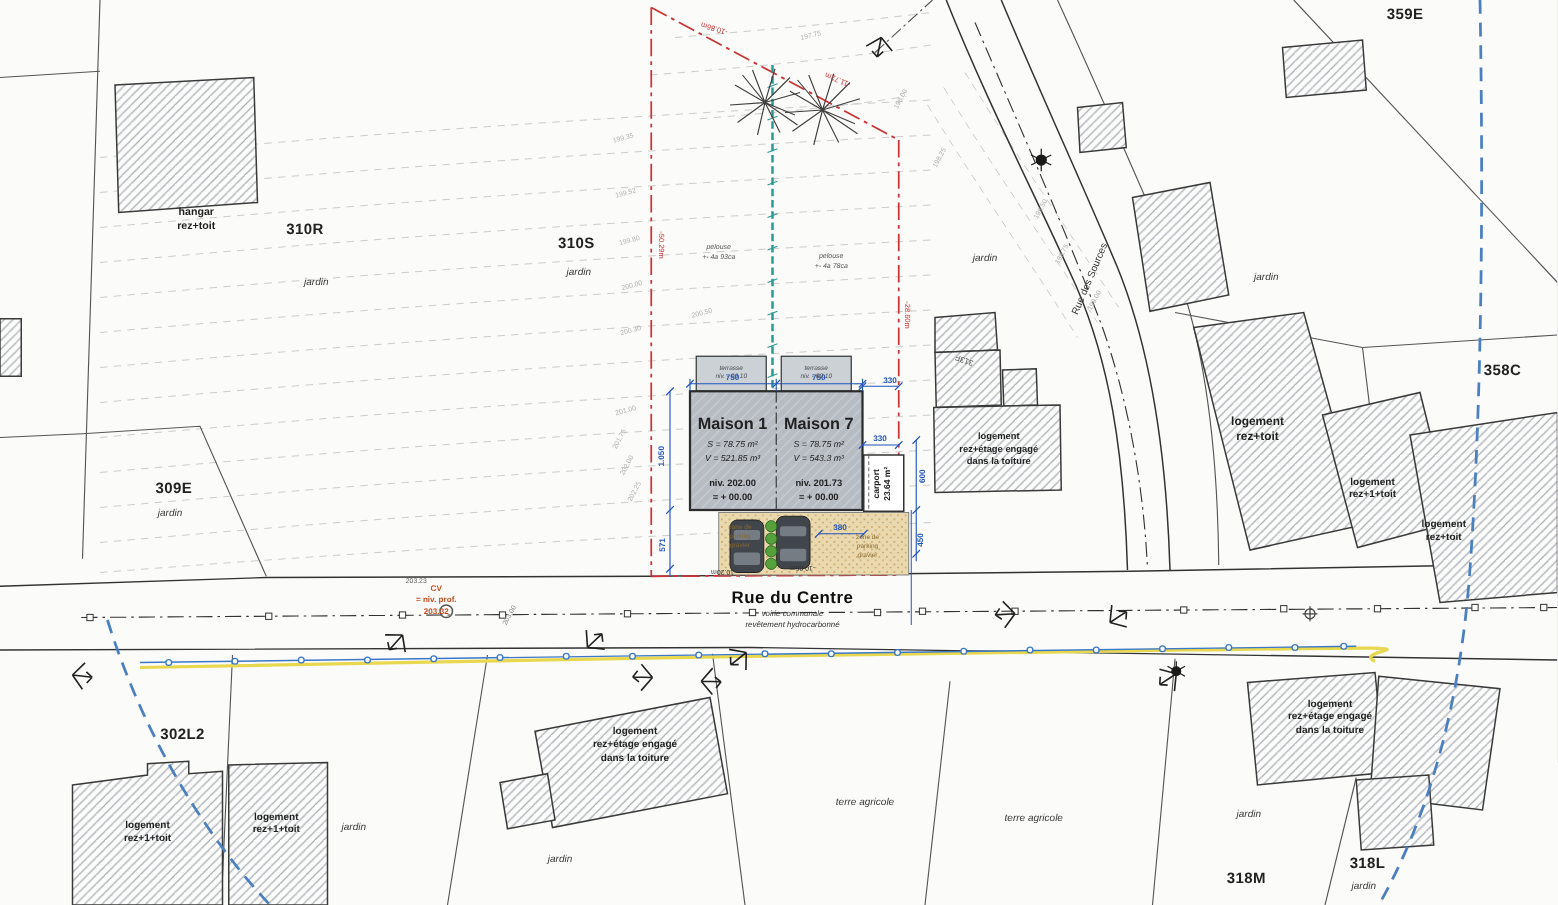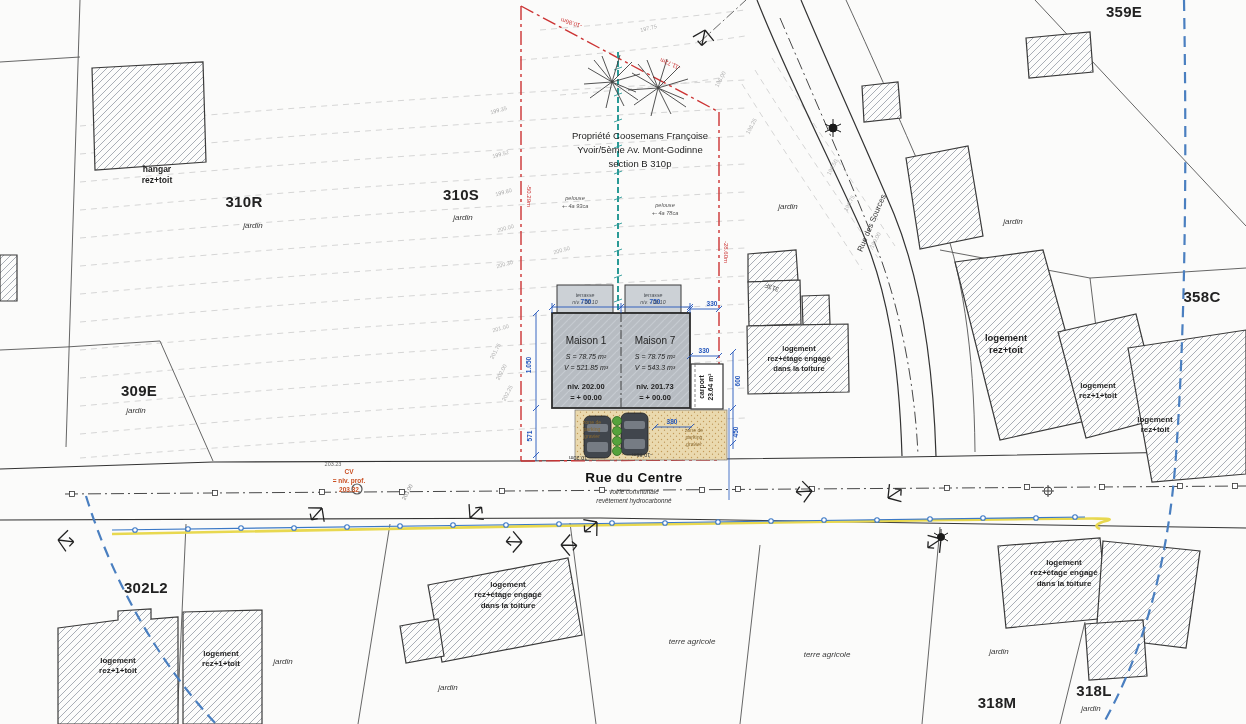--- a/index.html
+++ b/index.html
@@ -2,25 +2,25 @@
 <html><head>
 <meta charset="utf-8">
 <style>
   html,body{margin:0;padding:0;background:#e8e8e8;}
   .plan{position:relative;width:1246px;height:724px;background:#fbfbfa;overflow:hidden;
         font-family:"Liberation Sans",sans-serif;}
   .plan svg{position:absolute;left:0;top:0;}
   .lbl{position:absolute;transform:translate(-50%,-50%);white-space:pre-line;text-align:center;
        color:#222;line-height:1.3;pointer-events:none;}
   .t-title{font-size:9.5px;color:#1d1d1d;line-height:1.45;}
-  .t-parcel{font-weight:bold;font-size:15px;letter-spacing:.3px;}
+  .t-parcel{font-weight:bold;font-size:12px;letter-spacing:.3px;}
   .t-jardin{font-style:italic;font-size:8px;color:#3a3a3a;}
   .t-bld{font-weight:bold;font-size:8px;color:#1f1f1f;}
   .t-bld-lg{font-weight:bold;font-size:9.5px;color:#1f1f1f;}
-  .t-house-name{font-weight:normal;font-size:10px;}
+  .t-house-name{font-weight:bold;font-size:13px;}
   .t-metrics{font-style:italic;font-size:7px;line-height:1.5;}
   .t-level{font-weight:bold;font-size:7.5px;line-height:1.5;}
   .t-terr{font-style:italic;font-size:5.2px;color:#4a4f55;line-height:1.4;}
   .t-carport{font-weight:bold;font-size:6.8px;line-height:1.3;}
   .t-lawn{font-style:italic;font-size:5.6px;color:#555;line-height:1.4;}
   .t-parkzone{font-size:5.2px;color:#8a6a30;line-height:1.35;}
   .t-street{font-weight:bold;font-size:13.5px;color:#101010;letter-spacing:.4px;}
   .t-street-sub{font-style:italic;font-size:6.3px;color:#333;}
   .t-cv{font-weight:bold;font-size:6.5px;color:#c94f22;line-height:1.35;}
   .t-terre{font-style:italic;font-size:8px;color:#3a3a3a;}
@@ -309,23 +309,20 @@
     <text x="712" y="306">330</text>
     <text x="704" y="353">330</text>
     <text x="672" y="424">380</text>
     <text transform="translate(531,365) rotate(-90)">1.050</text>
     <text transform="translate(532,436) rotate(-90)">571</text>
     <text transform="translate(740,381) rotate(-90)">600</text>
     <text transform="translate(738,432) rotate(-90)">450</text>
   </g>
 </svg>
 
-<div class="lbl t-title" style="left:640px;top:150px;">Propriété Coosemans Françoise
-Yvoir/5ème Av. Mont-Godinne
-section B 310p</div>
 
 <div class="lbl t-house-name" style="left:586px;top:340px;">Maison 1</div>
 <div class="lbl t-metrics" style="left:586px;top:362px;">S = 78.75 m²
 V = 521.85 m³</div>
 <div class="lbl t-level" style="left:586px;top:392px;">niv. 202.00
 = + 00.00</div>
 <div class="lbl t-house-name" style="left:655px;top:340px;">Maison 7</div>
 <div class="lbl t-metrics" style="left:655px;top:362px;">S = 78.75 m²
 V = 543.3 m³</div>
 <div class="lbl t-level" style="left:655px;top:392px;">niv. 201.73
@@ -351,21 +348,21 @@
 gravier</div>
 
 <div class="lbl t-cv" style="left:349px;top:481px;">CV
 = niv. prof.
 203.32</div>
 
 <div class="lbl t-street" style="left:634px;top:478px;">Rue du Centre</div>
 <div class="lbl t-street-sub" style="left:634px;top:492px;">voirie communale</div>
 <div class="lbl t-street-sub" style="left:634px;top:501px;">revêtement hydrocarbonné</div>
 
-<div class="lbl t-parcel" style="left:244px;top:202px;text-align:right;">310R</div>
+<div class="lbl t-parcel" style="left:244px;top:184px;text-align:right;">310R</div>
 <div class="lbl t-jardin" style="left:253px;top:226px;">jardin</div>
 <div class="lbl t-parcel" style="left:461px;top:195px;">310S</div>
 <div class="lbl t-jardin" style="left:463px;top:218px;">jardin</div>
 <div class="lbl t-parcel" style="left:139px;top:391px;">309E</div>
 <div class="lbl t-jardin" style="left:136px;top:411px;">jardin</div>
 <div class="lbl t-parcel" style="left:146px;top:588px;">302L2</div>
 <div class="lbl t-parcel" style="left:1124px;top:12px;">359E</div>
 <div class="lbl t-parcel" style="left:1202px;top:297px;">358C</div>
 <div class="lbl t-parcel" style="left:997px;top:703px;">318M</div>
 <div class="lbl t-parcel" style="left:1094px;top:691px;">318L</div>

